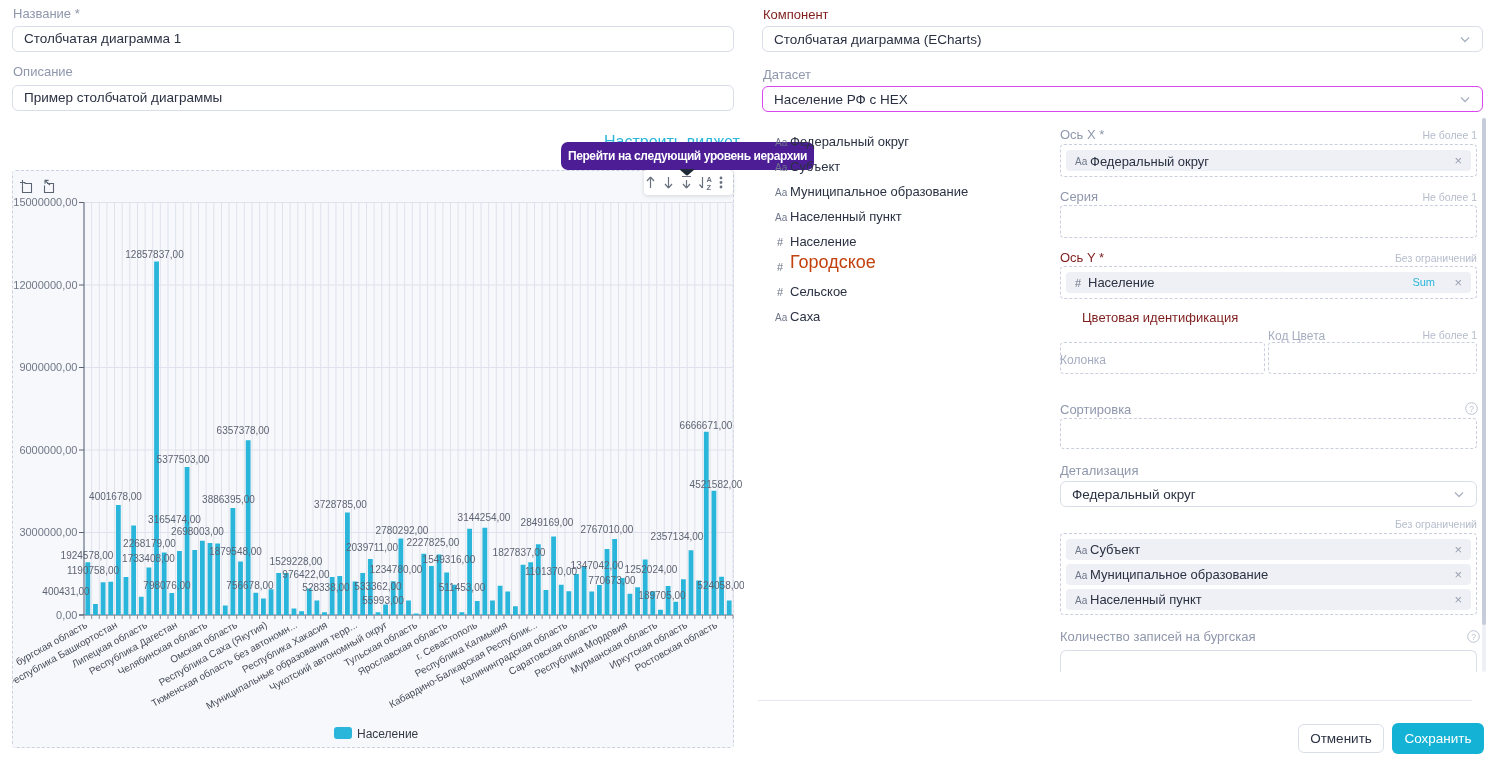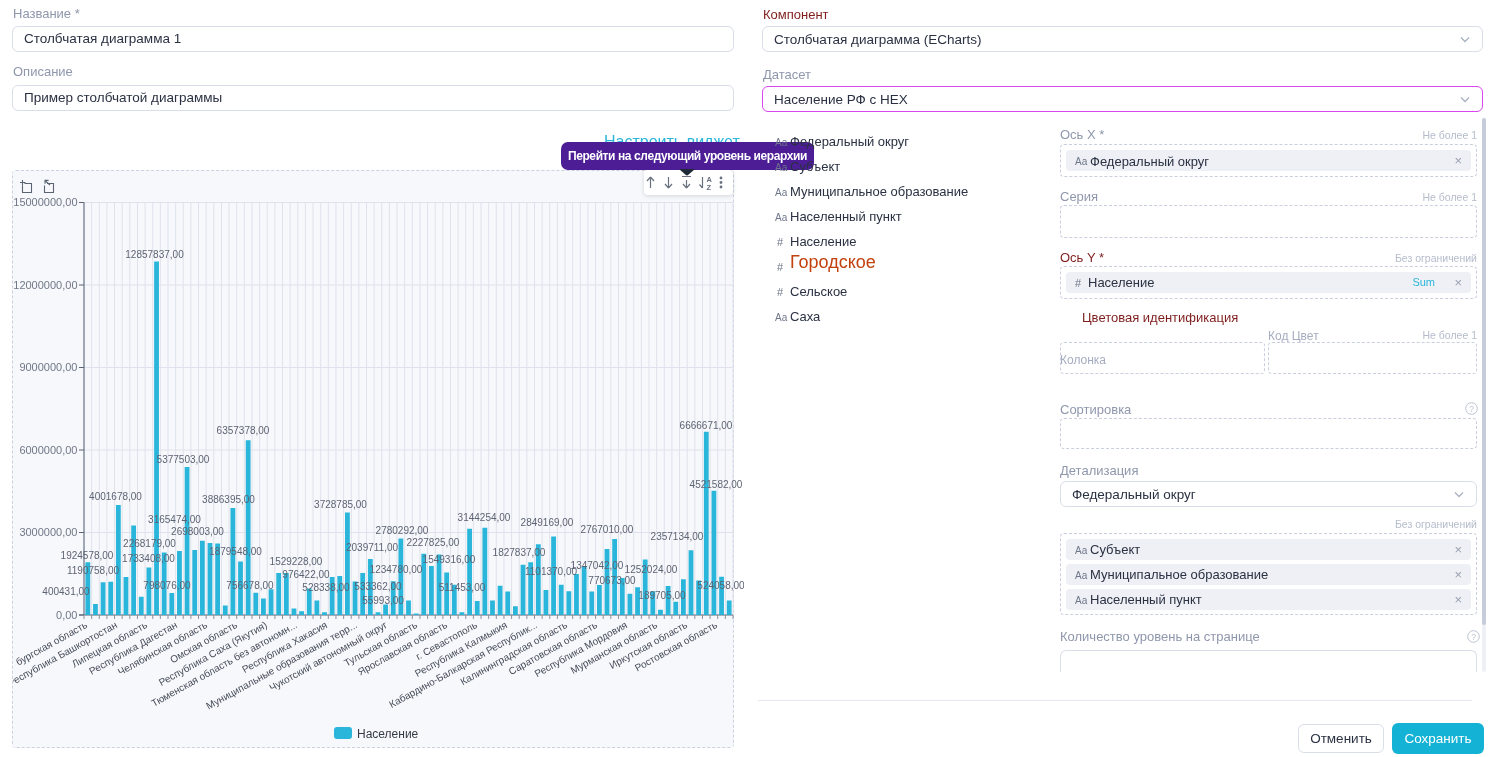--- a/index.html
+++ b/index.html
@@ -168,21 +168,21 @@
 <div style="position:absolute;right:11px;top:252px;font-size:10.5px;color:#b5bccb;">Без ограничений</div>
 <div style="position:absolute;left:1060px;top:266px;width:417px;height:33px;border:1px dashed #c9cfde;border-radius:4px;"></div>
 <div style="position:absolute;left:1066px;top:271.5px;width:405px;height:21px;background:#eef0f5;border-radius:4px;">
     <span style="position:absolute;left:9px;top:5px;font-size:11px;color:#6e7689;">#</span>
     <span style="position:absolute;left:22px;top:3.5px;font-size:13px;color:#2a3142;white-space:nowrap;">Население</span>
     <span style="position:absolute;right:36px;top:4px;font-size:11px;color:#29b6da;">Sum</span>
     <span style="position:absolute;right:9px;top:3px;font-size:13px;color:#9aa0b0;">×</span>
   </div>
 <div style="position:absolute;left:1060px;top:310px;font-size:13px;color:#7f1d1d;margin-left:22px;">Цветовая идентификация</div>
 <div style="position:absolute;left:1060px;top:329px;font-size:12px;color:#a6adc0;margin-top:24px;">Колонка</div>
-<div style="position:absolute;left:1268px;top:329px;font-size:12px;color:#a6adc0;">Код Цвет</div>
+<div style="position:absolute;left:1268px;top:329px;font-size:12px;color:#a6adc0;">Код Цвета</div>
 <div style="position:absolute;right:11px;top:329px;font-size:10.5px;color:#b5bccb;">Не более 1</div>
 <div style="position:absolute;left:1060px;top:342px;width:205px;height:32px;border:1px dashed #c9cfde;border-radius:4px;"></div>
 <div style="position:absolute;left:1268px;top:342px;width:209px;height:32px;border:1px dashed #c9cfde;border-radius:4px;"></div>
 <div style="position:absolute;left:1060px;top:402px;font-size:13px;color:#8f97ac;">Сортировка</div>
 <svg style="position:absolute;left:1464.5px;top:401.5px;" width="13" height="13" viewBox="0 0 13 13">
     <circle cx="6.5" cy="6.5" r="5.8" stroke="#bcc3d1" stroke-width="1" fill="none"></circle>
     <text x="6.5" y="9.5" font-size="8.5" fill="#bcc3d1" text-anchor="middle" font-family="Liberation Sans, sans-serif">?</text>
   </svg>
 <div style="position:absolute;left:1060px;top:418px;width:417px;height:31px;border:1px dashed #c9cfde;border-radius:4px;"></div>
 <div style="position:absolute;left:1060px;top:463px;font-size:13px;color:#8f97ac;">Детализация</div>
@@ -202,21 +202,21 @@
 <div style="position:absolute;left:1066px;top:563.5px;width:405px;height:21px;background:#eef0f5;border-radius:4px;">
     <span style="position:absolute;left:9px;top:6px;font-size:10px;color:#6e7689;">Аа</span>
     <span style="position:absolute;left:24px;top:3.5px;font-size:13px;color:#2a3142;white-space:nowrap;">Муниципальное образование</span>
     <span style="position:absolute;right:9px;top:3px;font-size:13px;color:#9aa0b0;">×</span>
   </div>
 <div style="position:absolute;left:1066px;top:588.5px;width:405px;height:21px;background:#eef0f5;border-radius:4px;">
     <span style="position:absolute;left:9px;top:6px;font-size:10px;color:#6e7689;">Аа</span>
     <span style="position:absolute;left:24px;top:3.5px;font-size:13px;color:#2a3142;white-space:nowrap;">Населенный пункт</span>
     <span style="position:absolute;right:9px;top:3px;font-size:13px;color:#9aa0b0;">×</span>
   </div>
-<div style="position:absolute;left:1060px;top:629px;font-size:13px;color:#8f97ac;">Количество уровень на странице</div>
+<div style="position:absolute;left:1060px;top:629px;font-size:13px;color:#8f97ac;">Количество записей на бургская</div>
 <svg style="position:absolute;left:1466.5px;top:629.5px;" width="13" height="13" viewBox="0 0 13 13">
     <circle cx="6.5" cy="6.5" r="5.8" stroke="#bcc3d1" stroke-width="1" fill="none"></circle>
     <text x="6.5" y="9.5" font-size="8.5" fill="#bcc3d1" text-anchor="middle" font-family="Liberation Sans, sans-serif">?</text>
   </svg>
 <div style="position:absolute;left:1060px;top:650px;width:417px;height:22px;border:1px solid #d9dee8;border-radius:6px;border-bottom:none;border-bottom-left-radius:0;border-bottom-right-radius:0;background:#fff;"></div>
 <div style="position:absolute;left:1482px;top:118px;width:4px;height:554px;background:#eef0f5;border-radius:2px;"></div>
 <div style="position:absolute;left:1482px;top:118px;width:4px;height:507px;background:#c6ccda;border-radius:2px;"></div>
 <div style="position:absolute;left:758px;top:700px;width:714px;height:1px;background:#e5e8ee;"></div>
 <div style="position:absolute;left:1298px;top:724px;width:86px;height:29px;border:1px solid #d9dee8;border-radius:6px;background:#fff;font-size:13.5px;color:#2a3142;text-align:center;line-height:27px;">Отменить</div>
 <div style="position:absolute;left:1392px;top:723px;width:92px;height:31px;border-radius:6px;background:#14b2d4;font-size:13.5px;color:#fff;text-align:center;line-height:31px;">Сохранить</div>

